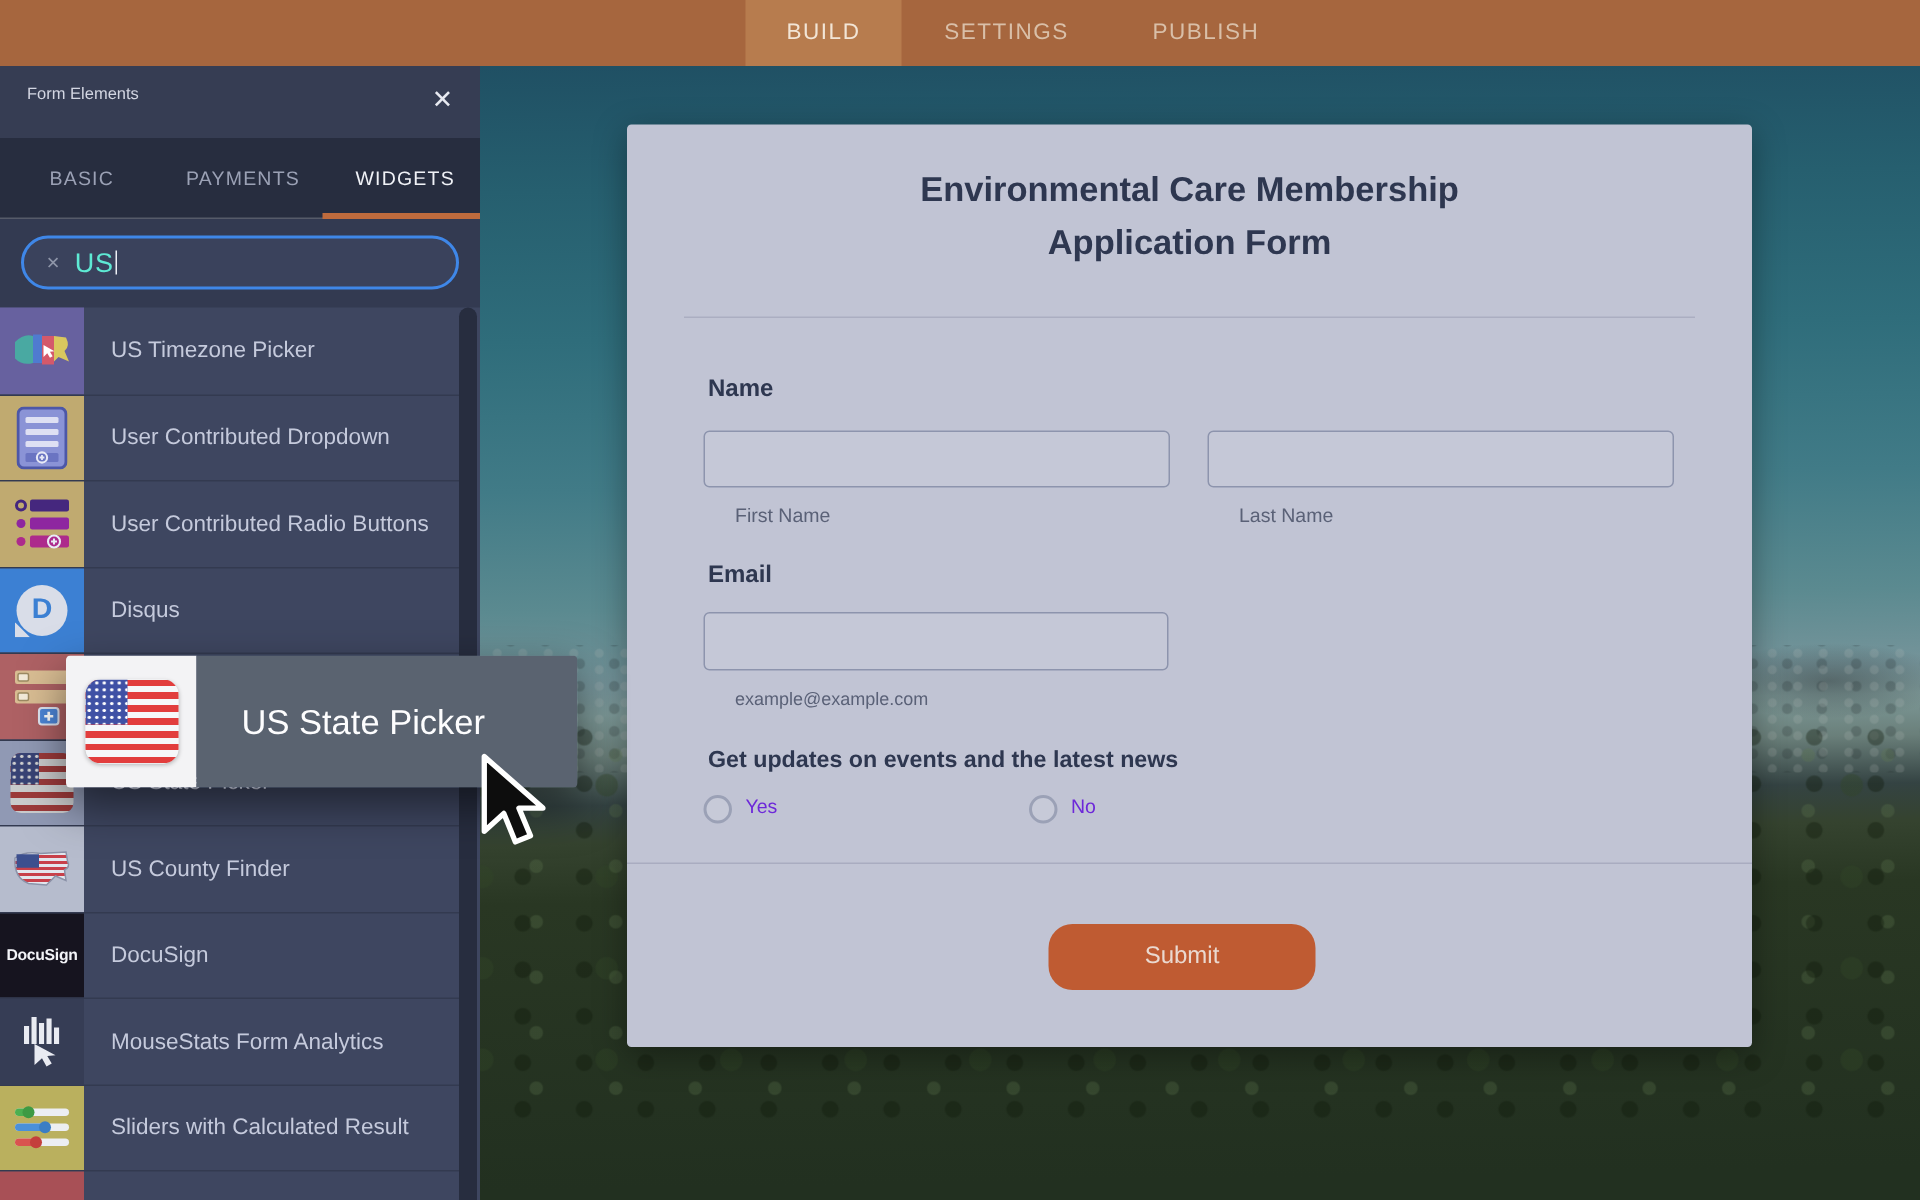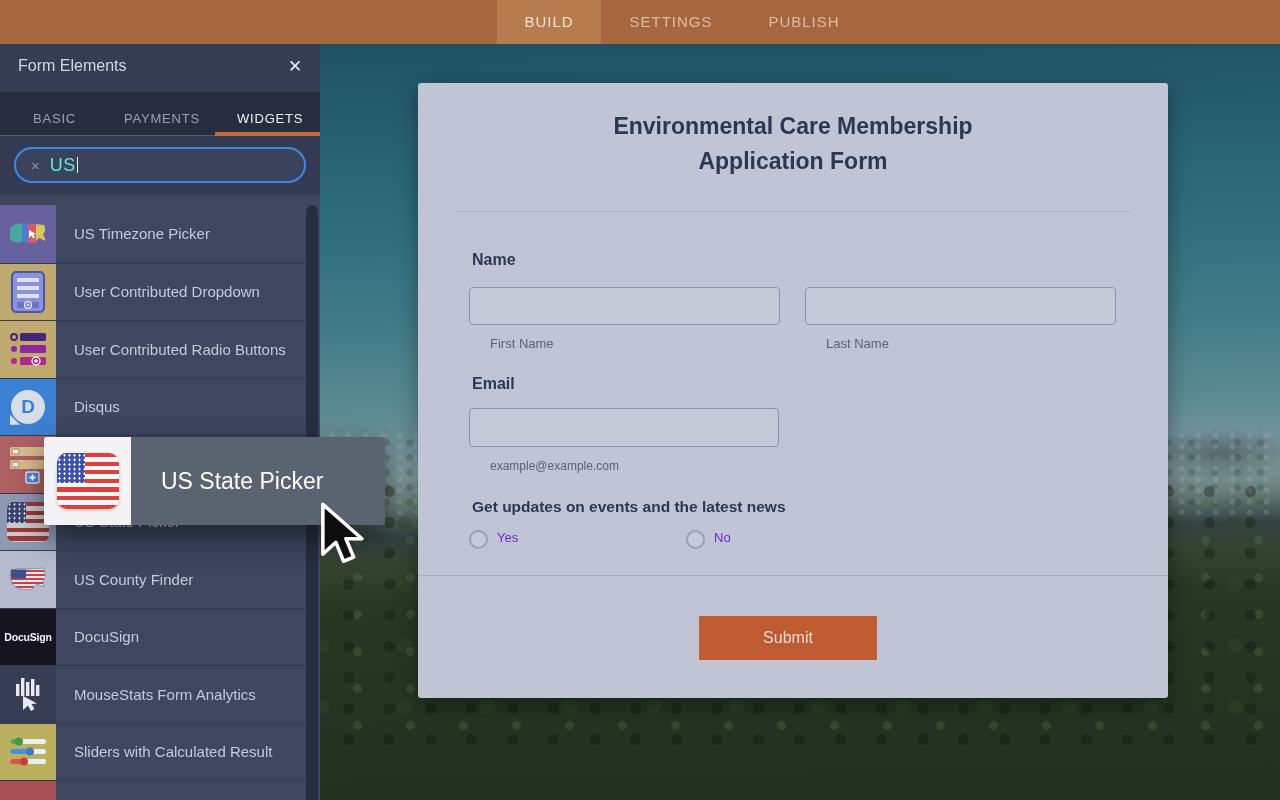--- a/index.html
+++ b/index.html
@@ -58,31 +58,31 @@
   .sub-first { left:54px;  top:253px; }
   .sub-last  { left:390px; top:253px; }
   .sub-email { left:54px;  top:376px; font-size:12px; }
   .radio { position:absolute; top:447px; width:19px; height:19px; border:2px solid #9ba1b6;
            border-radius:50%; background:rgba(255,255,255,.10); }
   .radio-yes { left:51px; } .radio-no { left:268px; }
   .radio-lbl { position:absolute; top:447px; font-size:13px; color:#6d28d9; }
   .radio-lbl-yes { left:79px; } .radio-lbl-no { left:296px; }
   .hr2 { position:absolute; top:492px; left:0; right:0; height:1px; background:#a9acc0; }
   .submit { position:absolute; left:281px; top:533px; width:178px; height:44px;
-            background:#bf5b32; border:none; border-radius:1px; color:#ead9d0; font-size:16px;
+            background:#bf5b32; border:none; border-radius:16px; color:#ead9d0; font-size:16px;
             font-family:inherit; cursor:pointer; }
 
   
   .panel { position:absolute; top:44px; left:0; width:320px; height:756px; background:#3e4660;
            z-index:10; overflow:hidden; }
   .p-head { position:relative; height:48px; background:#363d53; }
-  .p-title { position:absolute; left:18px; top:13px; font-size:16px; color:#d3d6e2;text-align:right; }
+  .p-title { position:absolute; left:18px; top:13px; font-size:11px; color:#d3d6e2;text-align:right; }
   .p-close { position:absolute; right:14px; top:12px; width:22px; height:22px; color:#e8eaf1;
              font-size:17px; line-height:22px; text-align:center; cursor:pointer; }
-  .p-tabs { position:relative; height:44px; background:#272d3f;
+  .p-tabs { position:relative; height:54px; background:#272d3f;
             border-bottom:1px solid rgba(255,255,255,.22); }
   .p-tab { position:absolute; top:0; height:53px; line-height:53px; font-size:13px;
            letter-spacing:.8px; color:#9ba1b5; cursor:pointer; }
   .p-tab.active { color:#f0f2f7; }
   .pt-basic{ left:33px; } .pt-pay{ left:124px; } .pt-wid{ left:237px; }
   .p-tab-bar { position:absolute; bottom:-1px; left:215px; width:105px; height:4px; background:#bf6b3d; }
   .p-search { position:relative; height:59px; background:#333a51; }
   .s-box { position:absolute; left:14px; top:11px; width:292px; height:36px; background:#3a425c;
            border:2px solid #3f87e8; border-radius:18px; display:flex; align-items:center; cursor:text; }
   .s-clear { margin-left:15px; color:#8e95a8; font-size:15px; cursor:pointer; }

